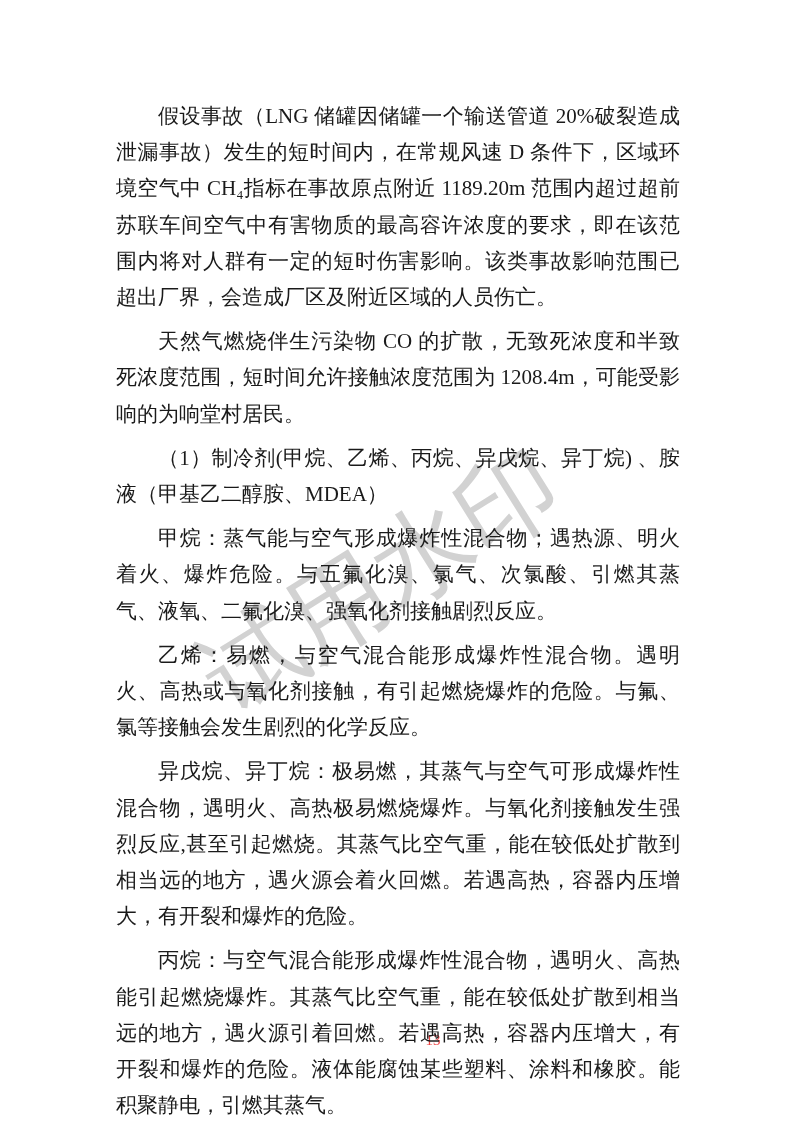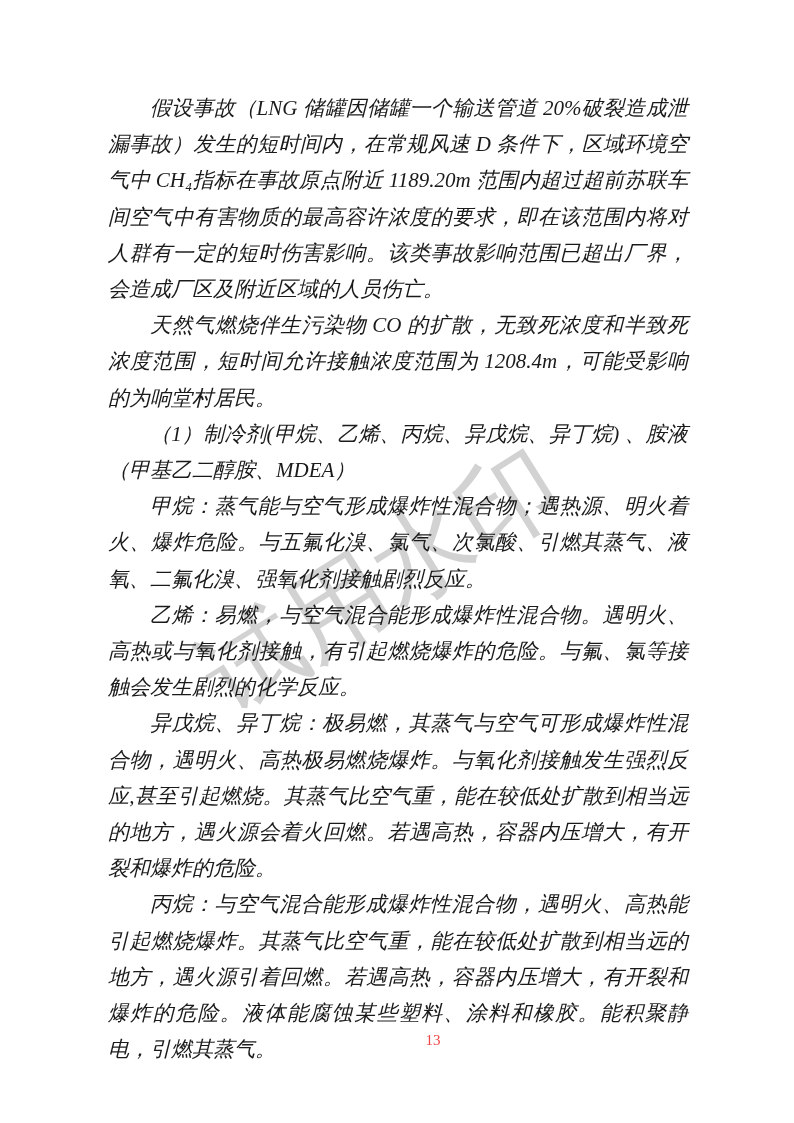--- a/index.html
+++ b/index.html
@@ -20,25 +20,24 @@
     left: 108px;
     top: 90px;
     width: 580px;
     color: #1a1a1a;
     font-size: 21px;
     line-height: 36.2px;
     text-align: justify;
     text-justify: inter-ideograph;
   }
   .content p {
-    margin: 0;
+    margin: 8px;
     padding: 0;
     text-indent: 2em;
     word-break: break-all;
-    font-style: italic;
   }
   .watermark {
     position: absolute;
     left: 181px;
     top: 531px;
     width: 400px;
     height: 100px;
     font-size: 100px;
     line-height: 100px;
     white-space: nowrap;

